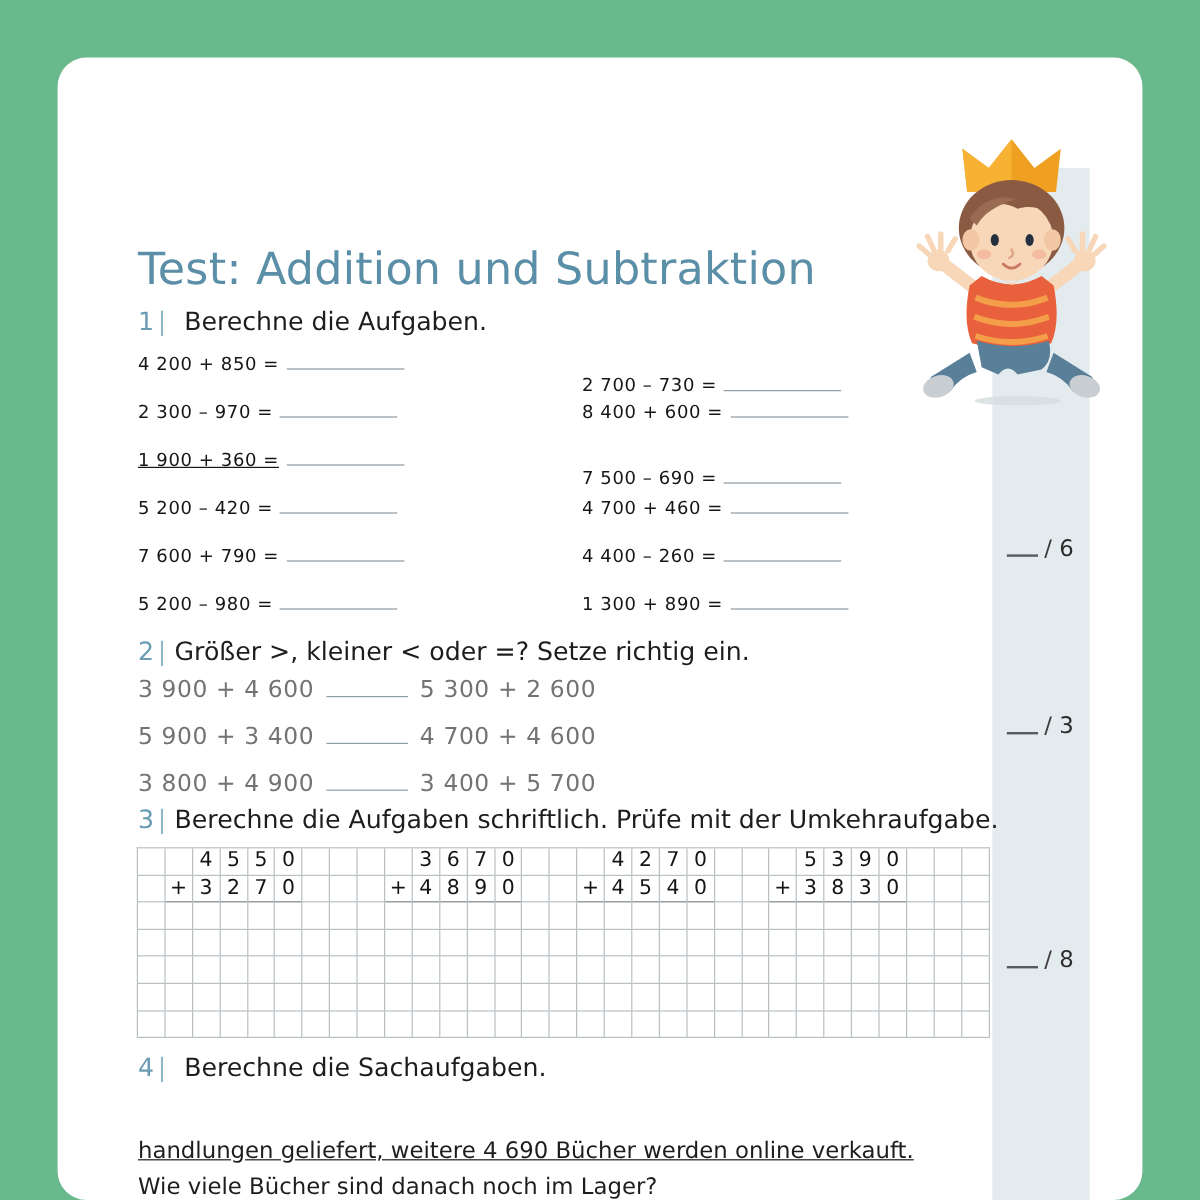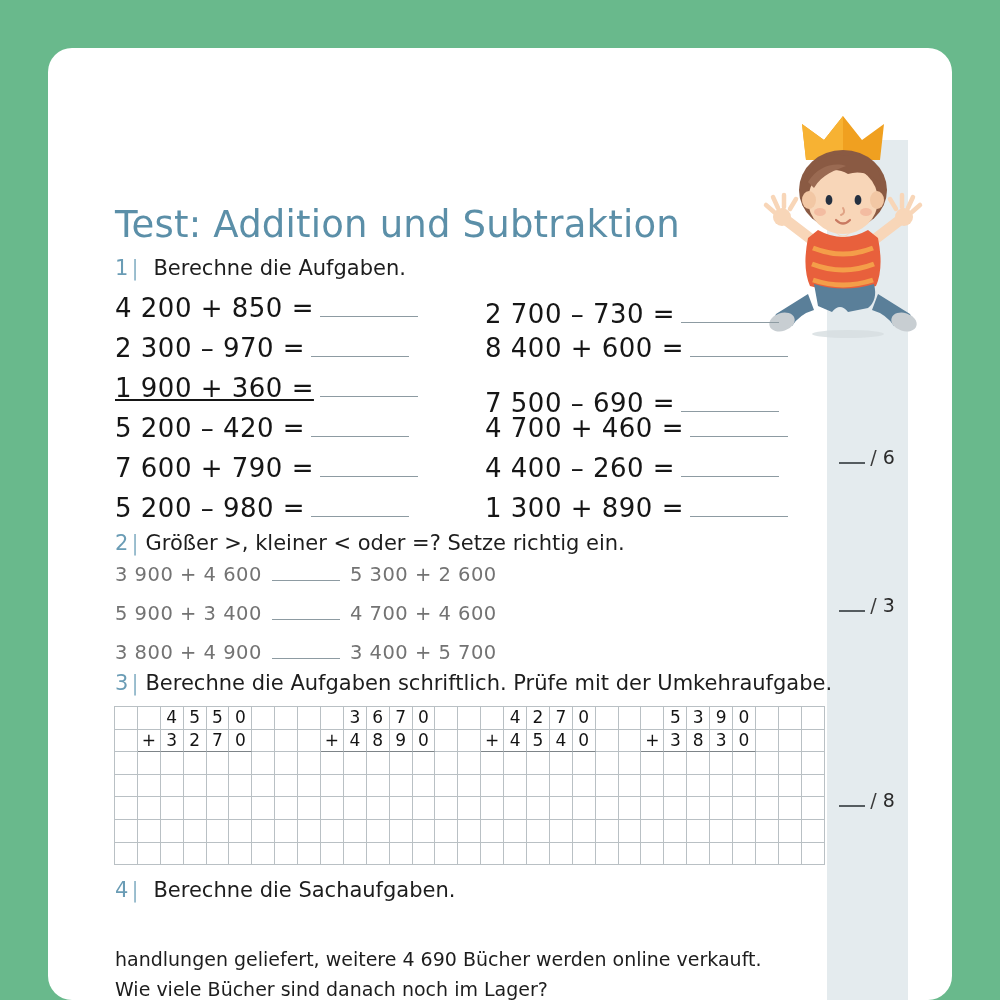--- a/index.html
+++ b/index.html
@@ -83,21 +83,21 @@
     position: absolute;
     font-size: 19px;
     color: #1d1d1d;
     line-height: 30px;
     white-space: nowrap;
     font-family: "DejaVu Sans", sans-serif;
   }
   
   .eq {
     position: absolute;
-    font-size: 26px;
+    font-size: 15px;
     color: #161616;
     white-space: nowrap;
     letter-spacing: 0.5px;
     font-family: "DejaVu Sans", sans-serif;
   }
   .eq .blank {
     display: inline-block;
     width: 98px;
     border-bottom: 1.5px solid #8d9ba2;
     height: 14px;
@@ -210,21 +210,21 @@
     <span class="task-num">1</span><span class="task-bar">|</span><span style="margin-left:8px">Berechne die Aufgaben.</span>
   </div>
 
   <div class="eq" style="left:67px; top:245px;"><span>4 200 + 850 =</span><span class="blank"></span></div>
   <div class="eq" style="left:67px; top:285px;"><span>2 300 – 970 =</span><span class="blank"></span></div>
   <div class="eq" style="left:67px; top:325px;text-decoration:underline;"><span>1 900 + 360 =</span><span class="blank"></span></div>
   <div class="eq" style="left:67px; top:365px;"><span>5 200 – 420 =</span><span class="blank"></span></div>
   <div class="eq" style="left:67px; top:405px;"><span>7 600 + 790 =</span><span class="blank"></span></div>
   <div class="eq" style="left:67px; top:445px;"><span>5 200 – 980 =</span><span class="blank"></span></div>
 
-  <div class="eq" style="left:437px; top:251px;"><span>2 700 – 730 =</span><span class="blank"></span></div>
+  <div class="eq" style="left:437px; top:263px;"><span>2 700 – 730 =</span><span class="blank"></span></div>
   <div class="eq" style="left:437px; top:285px;"><span>8 400 + 600 =</span><span class="blank"></span></div>
   <div class="eq" style="left:437px; top:340px;"><span>7 500 – 690 =</span><span class="blank"></span></div>
   <div class="eq" style="left:437px; top:365px;"><span>4 700 + 460 =</span><span class="blank"></span></div>
   <div class="eq" style="left:437px; top:405px;"><span>4 400 – 260 =</span><span class="blank"></span></div>
   <div class="eq" style="left:437px; top:445px;"><span>1 300 + 890 =</span><span class="blank"></span></div>
 
   <div class="task-head" style="left:67px; top:483px;">
     <span class="task-num">2</span><span class="task-bar">|</span><span>Größer &gt;, kleiner &lt; oder =? Setze richtig ein.</span>
   </div>
 
@@ -453,21 +453,21 @@
       <div class="cell"></div>
       <div class="cell"></div>
       <div class="cell"></div>
       <div class="cell"></div>
     </div>
 
   <div class="task-head" style="left:67px; top:830px;">
     <span class="task-num">4</span><span class="task-bar">|</span><span style="margin-left:8px">Berechne die Sachaufgaben.</span>
   </div>
 
-  <div class="prose" style="left:67px; top:896px;">handlungen geliefert, weitere 4 690 Bücher werden online verkauft.</div>
+  <div class="prose" style="left:67px; top:896px;text-decoration:underline;">handlungen geliefert, weitere 4 690 Bücher werden online verkauft.</div>
   <div class="prose" style="left:67px; top:926px;">Wie viele Bücher sind danach noch im Lager?</div>
 
   <div class="score-box" style="top:397px;">
     <span class="score-blank"></span>
       <span class="score-slash">/</span>
       <span>6</span>
   </div>
   <div class="score-box" style="top:545px;">
     <span class="score-blank"></span>
       <span class="score-slash">/</span>

